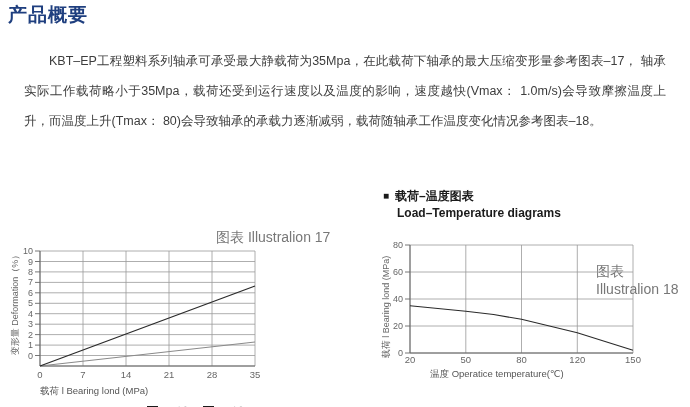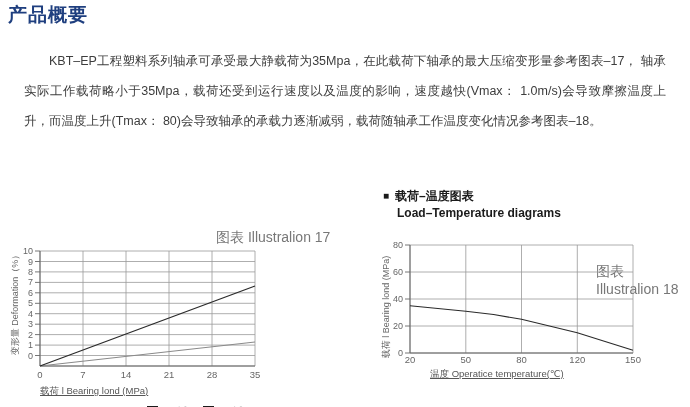--- a/index.html
+++ b/index.html
@@ -30,21 +30,21 @@
   .cap-right{left:556px;margin-top:34px;}
   .svg-wrap{position:absolute;}
   .wrap17{left:0;top:240px;width:300px;height:150px;}
   .wrap18{left:360px;top:238px;width:312px;height:135px;}
   .ylab{
     position:absolute;font-size:9px;color:#666;white-space:nowrap;
     transform:rotate(-90deg);transform-origin:left top;text-align:center;
   }
   .ylab17{left:9px;top:362px;width:118px;}
   .ylab18{left:380px;top:366px;width:118px;}
-  .xlab{position:absolute;font-size:9.5px;color:#555;white-space:nowrap;text-decoration:underline;}
+  .xlab{position:absolute;font-size:9.5px;color:#555;white-space:nowrap;}
   .xlab17{left:40px;top:385px;}
   .xlab18{left:430px;top:368px;}
   .legend{position:absolute;left:147px;top:405px;display:flex;align-items:center;gap:6px;}
   .legend .sq{width:11px;height:11px;display:inline-block;}
   .legend .lab{font-size:11px;color:#333;margin-right:8px;}
 </style>
 </head>
 <body>
 
 <div class="page">

